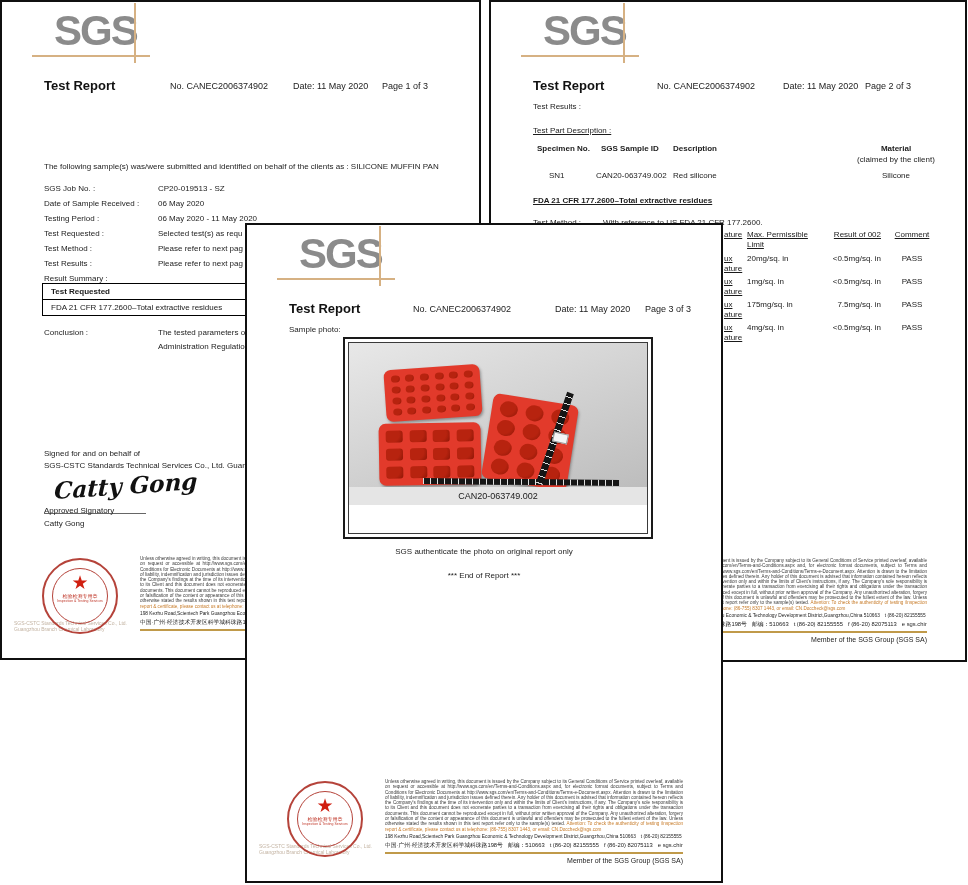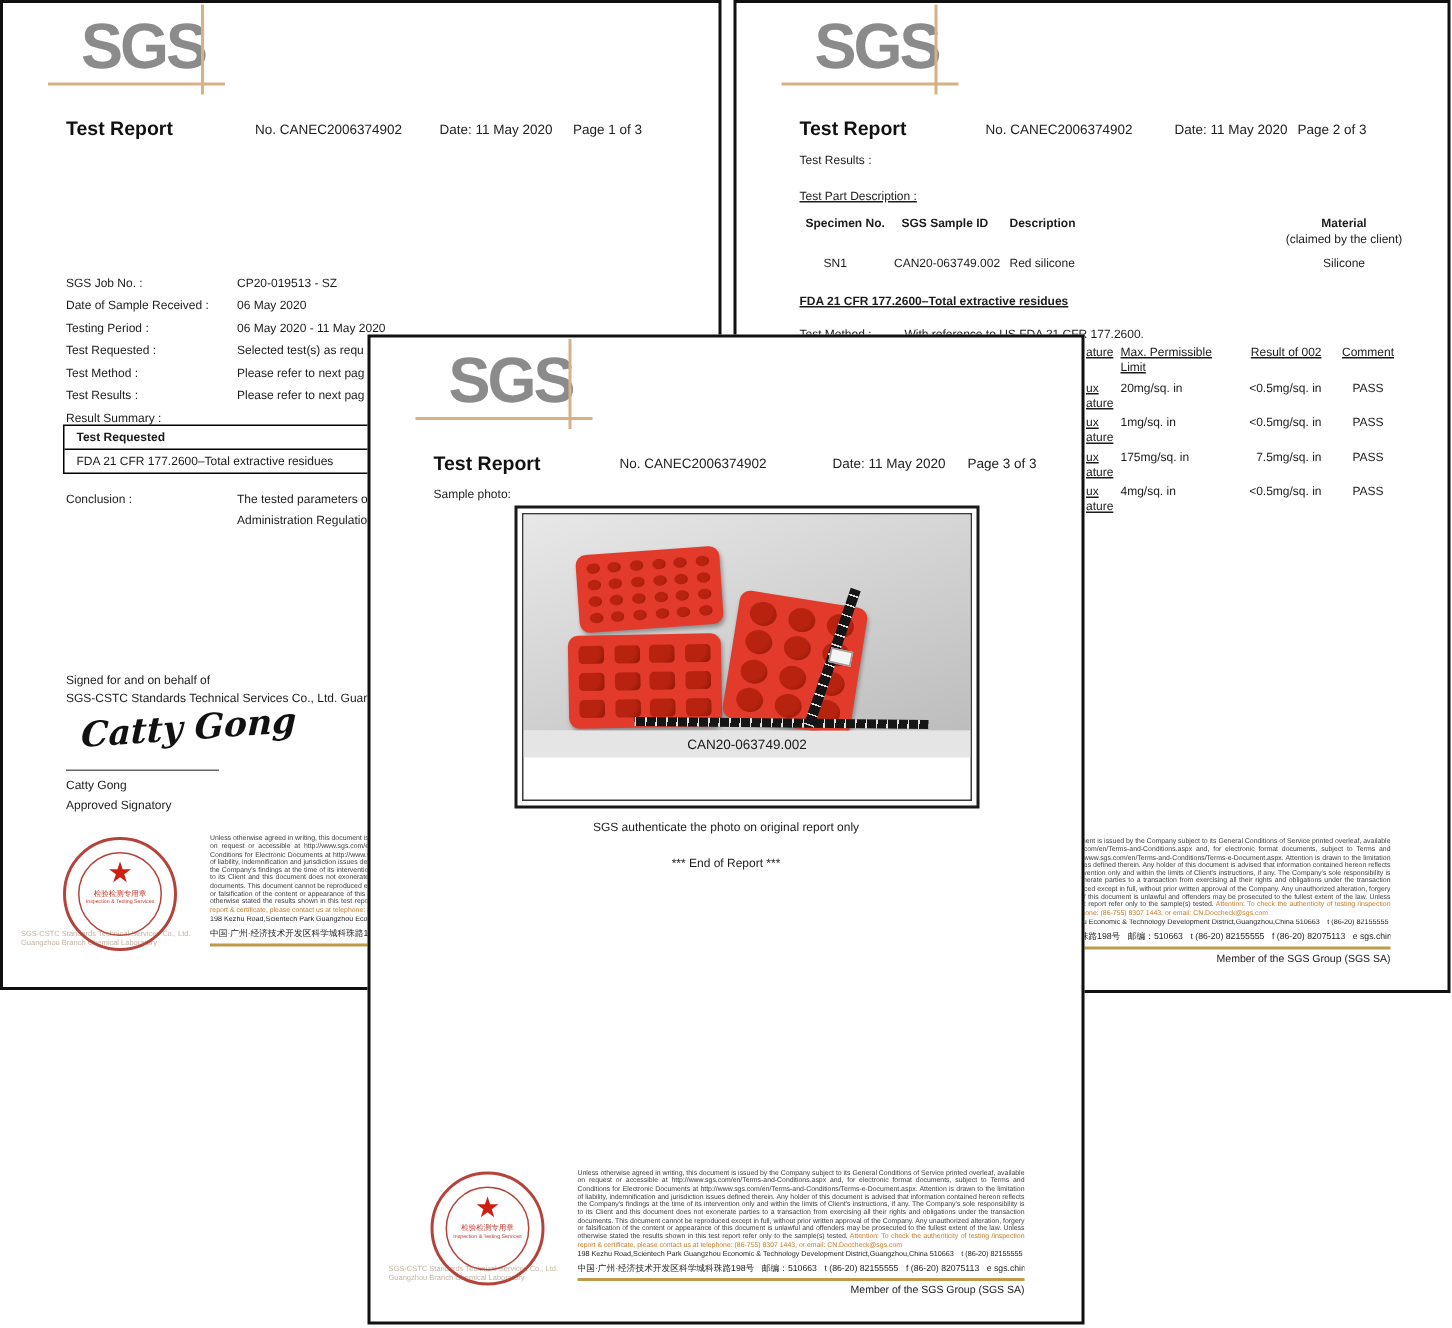--- a/index.html
+++ b/index.html
@@ -102,20 +102,21 @@
       <span class="hline"></span>
       <span class="vline"></span>
     </div>
     <div class="rpt-head">
       <span class="ttl">Test Report</span>
       <span class="meta" style="left:126px">No. CANEC2006374902</span>
       <span class="meta" style="left:249px">Date: 11 May 2020</span>
       <span class="meta" style="left:338px">Page 1 of 3</span>
     </div>
 
+    <div class="abs t8" style="left:42px;top:160px;white-space:nowrap">The following sample(s) was/were submitted and identified on behalf of the clients as : SILICONE MUFFIN PAN</div>
 
     <div class="lbl t8" style="top:182px">SGS Job No. :</div>
     <div class="val t8" style="top:182px">CP20-019513 - SZ</div>
     <div class="lbl t8" style="top:197px">Date of Sample Received :</div>
     <div class="val t8" style="top:197px">06 May 2020</div>
     <div class="lbl t8" style="top:212px">Testing Period :</div>
     <div class="val t8" style="top:212px">06 May 2020 - 11 May 2020</div>
     <div class="lbl t8" style="top:227px">Test Requested :</div>
     <div class="val t8" style="top:227px">Selected test(s) as requ</div>
     <div class="lbl t8" style="top:242px">Test Method :</div>
@@ -131,21 +132,21 @@
 
     <div class="lbl t8" style="top:326px">Conclusion :</div>
     <div class="val t8" style="top:326px">The tested parameters o</div>
     <div class="val t8" style="top:340px">Administration Regulatio</div>
 
     <div class="lbl t8" style="top:447px">Signed for and on behalf of</div>
     <div class="lbl t8" style="top:459px">SGS-CSTC Standards Technical Services Co., Ltd. Guan</div>
     <div class="sig-script">Catty Gong</div>
     <div class="sig-line"></div>
     <div class="lbl t8" style="top:517px">Catty Gong</div>
-    <div class="lbl t8" style="top:530px">Approved Signatory</div>
+    <div class="lbl t8" style="top:504px">Approved Signatory</div>
 
     <div class="pfooter">
       <div class="gray-co">
         <div>SGS-CSTC Standards Technical Services Co., Ltd.</div>
         <div>Guangzhou Branch Chemical Laboratory</div>
       </div>
       <div class="stamp">
         <span class="star">★</span>
         <span class="s1">检验检测专用章</span>
         <span class="s2">Inspection &amp; Testing Services</span>

